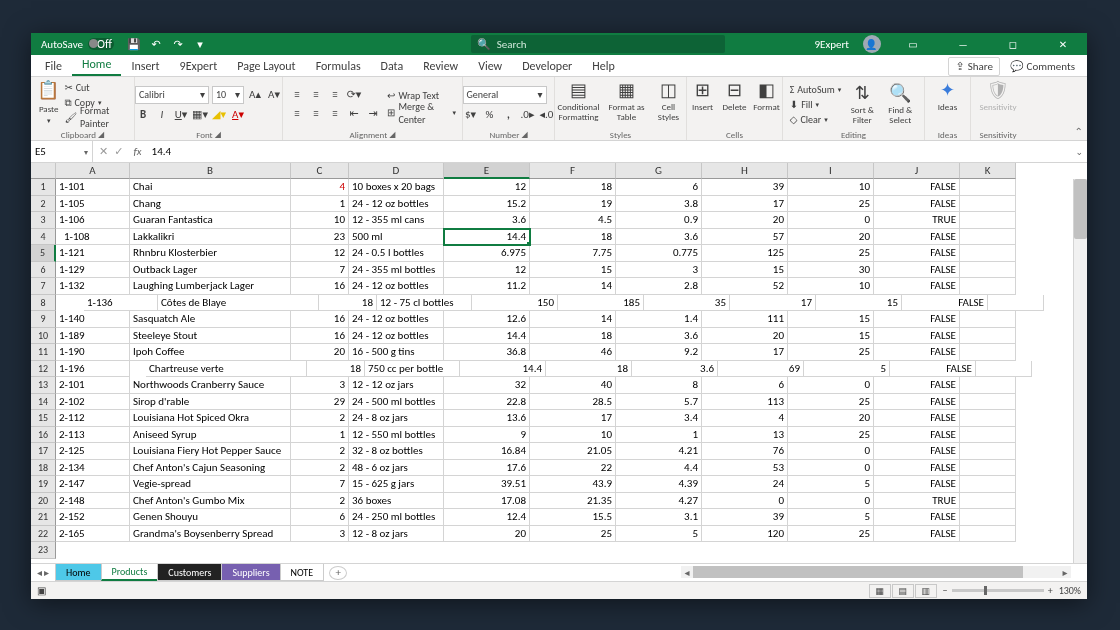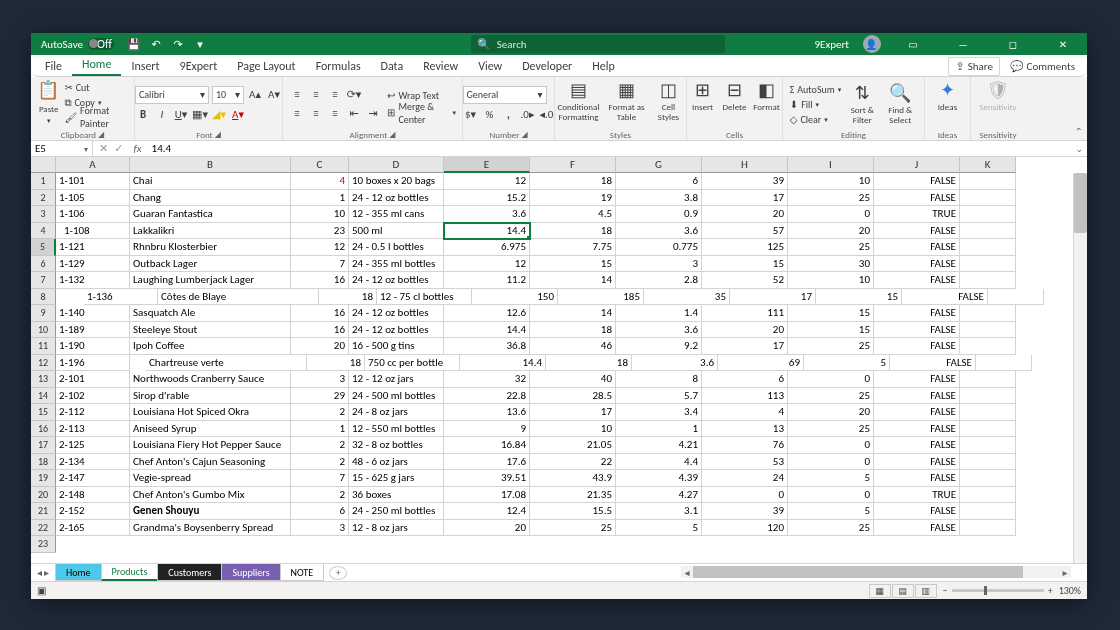--- a/index.html
+++ b/index.html
@@ -12,21 +12,21 @@
   .toggle::before { content:""; width:9px; height:9px; border-radius:50%; background:#888; position:absolute; left:1px; top:1px; }
   .qat { margin-left: 14px; display: flex; gap: 10px; align-items:center; }
   .qat-icon { width:12px; height:12px; display:flex; align-items:center; justify-content:center; font-size:11px; color:#fff; }
   .title-center { position: absolute; left: 50%; transform: translateX(-50%); display: flex; align-items: center; gap: 4px; }
   .title-saved { color: rgba(255,255,255,.8); }
   .title-right { margin-left:auto; display:flex; align-items:center; gap:14px; padding-right:6px; height:100%;}
   .avatar { width:18px; height:18px; border-radius:50%; background:#9fa9b5; display:flex; align-items:center; justify-content:center; font-size:10px; color:#333;}
   .win-btn { width:36px; height:22px; display:flex; align-items:center; justify-content:center; font-size:10px;}
   .search-box { position:absolute; left:440px; top:2px; width:254px; height:18px; background:#0d6336; border-radius:2px; display:flex; align-items:center; padding:0 6px; gap:6px; color:#cfe7d9; font-size:11px;}
   
-  .ribbontabs { background:#fff; border-bottom:1px solid #d4d4d4; height:22px; display:flex; align-items:flex-end; padding:0 4px; font-size:12px; position:relative;border-radius:8px;}
+  .ribbontabs { background:#fff; border-bottom:1px solid #d4d4d4; height:22px; display:flex; align-items:flex-end; padding:0 4px; font-size:12px; position:relative;}
   .ribbontab { padding:3px 10px; color:#404040; cursor:pointer; }
   .ribbontab.active { color:#107c41; border-bottom:2px solid #107c41; }
   .rtab-right { position:absolute; right:6px; top:2px; display:flex; gap:4px; font-size:11px;}
   .share-btn, .comments-btn { display:flex; align-items:center; gap:3px; padding:2px 6px; color:#404040; }
   .share-btn { border:1px solid #d4d4d4; border-radius:2px; }
   
   .ribbonbody { background:#f3f2f1; height:64px; display:flex; border-bottom:1px solid #d4d4d4; font-size:10px; color:#404040; position:relative;}
   .rgroup { border-right:1px solid #e1dfdd; display:flex; flex-direction:column; align-items:center; justify-content:flex-end; padding:2px 6px 0; position:relative;}
   .rgroup-label { font-size:9px; color:#666; height:12px; display:flex; align-items:center; }
   .rbtns-row { display:flex; gap:3px; align-items:center;}
@@ -34,21 +34,21 @@
   .bigbtn { width:28px; height:44px; display:flex; flex-direction:column; align-items:center; justify-content:center; gap:2px; font-size:9px;}
   .bigbtn .ico { font-size:18px; }
   .font-sel { width:74px; height:18px; border:1px solid #c8c8c8; background:#fff; font-size:10px; padding:1px 3px; display:flex; align-items:center; justify-content:space-between;}
   .size-sel { width:32px; height:18px; border:1px solid #c8c8c8; background:#fff; font-size:10px; padding:1px 3px; display:flex; align-items:center; justify-content:space-between;}
   .tool { width:16px; height:16px; display:flex; align-items:center; justify-content:center; font-size:11px;}
   .mediumbtn { display:flex; flex-direction:column; align-items:center; width:46px; font-size:9px; text-align:center; line-height:1.1;}
   .mediumbtn .ico { font-size:18px; height:22px; display:flex; align-items:center;}
   .collapse { position:absolute; right:4px; bottom:2px; font-size:10px; color:#666;}
   .dlaunch { font-size:8px; color:#666; margin-left:2px;}
   
-  .formularow { height:16px; border-bottom:1px solid #d4d4d4; display:flex; align-items:center; background:#fff; font-size:11px;}
+  .formularow { height:22px; border-bottom:1px solid #d4d4d4; display:flex; align-items:center; background:#fff; font-size:11px;}
   .namebox { width:62px; border-right:1px solid #d4d4d4; height:100%; display:flex; align-items:center; padding:0 4px; justify-content:space-between;}
   .fx-btns { display:flex; gap:6px; padding:0 6px; color:#999;}
   .fxlabel { font-style:italic; padding:0 4px; color:#666;}
   .formula-input { flex:1; padding:0 6px;}
   .expand-fbar { padding:0 4px; color:#666; font-size:9px;}
   
   .grid-area { flex:1; display:flex; overflow:hidden; background:#fff; position:relative;}
   .corner { width:25px; height:16px; background:#e6e6e6; border-right:1px solid #c6c6c6; border-bottom:1px solid #999;}
   .colheaders { display:flex; position:absolute; left:25px; top:0; height:16px;}
   .colhead { background:#e6e6e6; border-right:1px solid #c6c6c6; border-bottom:1px solid #999; font-size:11px; display:flex; align-items:center; justify-content:center; color:#333;}
@@ -678,21 +678,21 @@
           <div class="cell colE r" style="position: relative;">17.08</div>
           <div class="cell colF r" style="position: relative;">21.35</div>
           <div class="cell colG r" style="position: relative;">4.27</div>
           <div class="cell colH r" style="position: relative;">0</div>
           <div class="cell colI r" style="position: relative;">0</div>
           <div class="cell colJ r" style="position: relative;">TRUE</div>
           <div class="cell colK" style="position: relative;"></div>
         </div>
         <div class="cellrow">
           <div class="cell colA" style="position: relative;">2-152</div>
-          <div class="cell colB" style="position: relative; font-weight: bold;">Genen Shouyu</div>
+          <div class="cell colB" style="position: relative;">Genen Shouyu</div>
           <div class="cell colC r" style="position: relative;">6</div>
           <div class="cell colD" style="position: relative;">24 - 250 ml bottles</div>
           <div class="cell colE r" style="position: relative;">12.4</div>
           <div class="cell colF r" style="position: relative;">15.5</div>
           <div class="cell colG r" style="position: relative;">3.1</div>
           <div class="cell colH r" style="position: relative;">39</div>
           <div class="cell colI r" style="position: relative;">5</div>
           <div class="cell colJ r" style="position: relative;">FALSE</div>
           <div class="cell colK" style="position: relative;"></div>
         </div>

